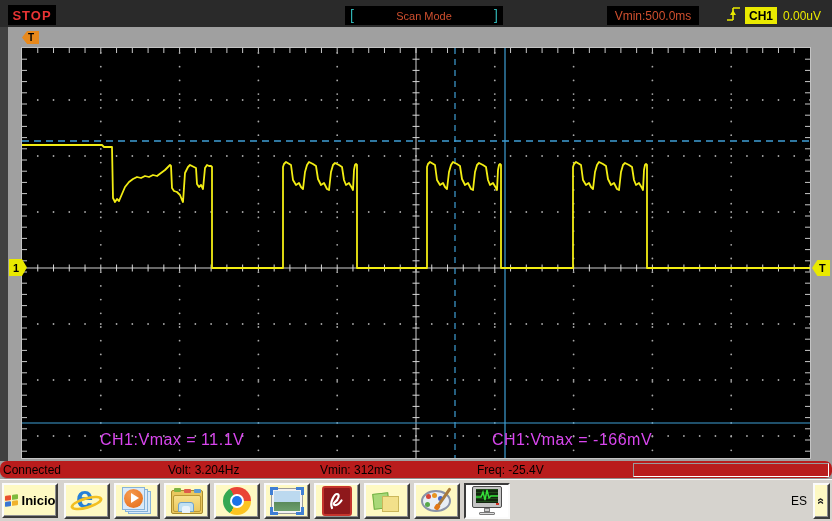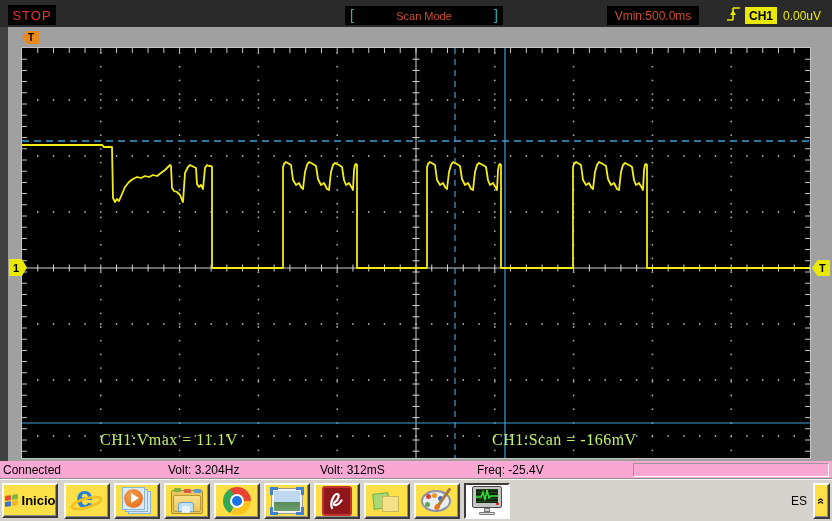--- a/index.html
+++ b/index.html
@@ -4,63 +4,63 @@
 <style>
   * { margin:0; padding:0; box-sizing:border-box; }
   html,body { width:832px; height:521px; overflow:hidden; background:#a0a0a0;
     font-family:"Liberation Sans", sans-serif; }
   .app { position:relative; width:832px; height:521px; }
 
   
   .topbar { position:absolute; left:0; top:0; width:832px; height:27px; background:#2a2a2a; }
   .lcdbox { position:absolute; background:#000; display:flex; align-items:center; justify-content:center; }
   .stop-box { left:8px; top:5px; width:48px; height:20px; }
-  .stop-box span { color:#e93434; font-weight:normal; font-size:13px; letter-spacing:1px; }
+  .stop-box span { color:#e93434; font-weight:bold; font-size:13px; letter-spacing:1px; }
   .scan-box { left:345px; top:6px; width:158px; height:19px; }
   .scan-box .bracket { color:#2fb3b3; font-size:14px; position:absolute; top:1px; }
   .scan-box .bl { left:5px; } .scan-box .br { right:5px; }
   .scan-box .scan-label { color:#cf4f2e; font-size:11px; }
   .time-box { left:607px; top:6px; width:92px; height:19px; }
   .time-box span { color:#cf4f2e; font-size:12px; }
   .trig-icon { position:absolute; left:726px; top:5px; width:16px; height:18px; }
   .ch1-badge { position:absolute; left:745px; top:7px; width:32px; height:17px; background:#e9e900;
     color:#000; font-weight:bold; font-size:12px; display:flex; align-items:center; justify-content:center; }
   .ch1-value { position:absolute; left:783px; top:7px; height:17px; color:#e9e900; font-size:12px;
     display:flex; align-items:center; }
 
   
   .workarea { position:absolute; left:0; top:27px; width:832px; height:434px; background:#a0a0a0; }
   .left-strip { position:absolute; left:0; top:0; width:8px; height:434px; background:#414141; }
   .scope-screen { position:absolute; left:22px; top:21px; width:788px; height:410px; background:#000;
     box-shadow:0 0 0 1px #c4c4c4; }
   .scope-screen svg { position:absolute; left:0; top:0; }
-  .meas { position:absolute; color:#bef264; font-size:16px; letter-spacing:0.5px; white-space:nowrap;font-family:Liberation Serif, serif; }
+  .meas { position:absolute; color:#d946ef; font-size:16px; letter-spacing:0.5px; white-space:nowrap; }
   .meas-vmax { left:78px; top:383px; }
   .meas-vmin { left:470px; top:383px; }
   .marker { position:absolute; color:#000; font-weight:bold; display:flex; align-items:center; }
   .t-top { left:22px; top:4px; width:17px; height:13px; background:#e8891c; font-size:10px;
     clip-path:polygon(0 50%,30% 0,100% 0,100% 100%,30% 100%); padding-left:6px; }
   .ch1-marker { left:9px; top:232px; width:18px; height:17px; background:#e9e900; font-size:11px;
     clip-path:polygon(0 0,72% 0,100% 50%,72% 100%,0 100%); padding-left:4px; }
   .t-right { left:812px; top:233px; width:18px; height:16px; background:#e9e900; font-size:11px;
     clip-path:polygon(0 50%,30% 0,100% 0,100% 100%,30% 100%); padding-left:7px; }
 
   
-  .statusbar { position:absolute; left:0; top:461px; width:832px; height:18px; background:#f9a8d4;
-    border-bottom:1px solid #8f8f8f; font-size:12px; color:#000; }
+  .statusbar { position:absolute; left:0; top:461px; width:832px; height:18px; background:#b91c1c;
+    border-bottom:1px solid #8f8f8f; font-size:12px; color:#000;border-radius:7px; }
   .statusbar span { position:absolute; top:2px; white-space:nowrap; }
   .st-connected { left:3px; } .st-freq { left:168px; } .st-time { left:320px; } .st-volt { left:477px; }
   .st-panel { position:absolute; left:633px; top:2px; width:196px; height:14px;
     border-top:1px solid #9a9a9a; border-left:1px solid #9a9a9a;
     border-right:1px solid #fff; border-bottom:1px solid #fff; }
 
   
   .taskbar { position:absolute; left:0; top:479px; width:832px; height:42px; background:#d6d3ce;
     border-top:1px solid #fafafa; }
-  .raised { border:2px solid; border-color:#fbfbfb #3c3c3c #3c3c3c #fbfbfb; background:#fde047;
+  .raised { border:2px solid; border-color:#fbfbfb #3c3c3c #3c3c3c #fbfbfb; background:#fef9c3;
     box-shadow:inset -1px -1px 0 #8f8f8f; }
   .pressed { border:2px solid; border-color:#3c3c3c #fbfbfb #fbfbfb #3c3c3c; background:#fff;
     box-shadow:none; }
   .start-btn { position:absolute; left:2px; top:3px; width:56px; height:35px; display:flex;
     align-items:center; justify-content:center; gap:3px; cursor:pointer; }
   .start-btn b { font-size:13px; }
   .winflag { position:relative; width:14px; height:12px; transform:skewY(-8deg); flex:none; }
   .winflag i { position:absolute; width:6px; height:5px; border-radius:1px; }
   .wf-r { left:0; top:0; background:#e8502e; } .wf-g { left:7px; top:0; background:#7fba3d; }
   .wf-b { left:0; top:6px; background:#3a76d2; } .wf-y { left:7px; top:6px; background:#f0b32d; }
@@ -913,30 +913,30 @@
           <line x1="756.4799999999997" y1="216.5" x2="756.4799999999997" y2="223.5" stroke="#d8d8d8" stroke-width="1"></line>
           <line x1="772.2399999999997" y1="216.5" x2="772.2399999999997" y2="223.5" stroke="#d8d8d8" stroke-width="1"></line>
           <line x1="787.9999999999997" y1="216.5" x2="787.9999999999997" y2="223.5" stroke="#d8d8d8" stroke-width="1"></line>
           <line x1="0" y1="93" x2="788" y2="93" stroke="#3f9fd6" stroke-width="1.3" stroke-dasharray="7 5"></line>
           <line x1="0" y1="375" x2="788" y2="375" stroke="#3f9fd6" stroke-width="1.2"></line>
           <line x1="433" y1="0" x2="433" y2="410" stroke="#3f9fd6" stroke-width="1.2" stroke-dasharray="6 5"></line>
           <line x1="483" y1="0" x2="483" y2="410" stroke="#3f9fd6" stroke-width="1.2"></line>
           <polyline points="0,97 80,97 82,99 90,99 91,150 93,154 95,151 97,153 100,146 103,139 107,134 111,131 115,129 119,130 123,128 127,129 131,127 135,128 139,125 143,122 146,119 148,117 149,118 150,140 152,143 155,144 158,147 160,152 161,154 163,125 166,119 168,117 170,118 172,119 174,120 175,136 177,139 179,137 181,141 183,120 185,117 187,118 189,118 190,119 190,220 261,220 261,119 262,116 264,114 269,117 271,132 274,137 277,135 279,139 281,141 283,124 285,117 287,114 291,116 294,118 296,131 299,137 302,135 305,141 307,142 309,124 311,117 313,115 317,117 320,119 322,132 324,137 327,135 330,140 331,142 332,122 333,117 334,116 335,117 335,220 405,220 405,119 406,116 408,114 413,117 415,132 418,137 421,135 423,139 425,141 427,124 429,117 431,114 435,116 438,118 440,131 443,137 446,135 449,141 451,142 453,124 455,117 457,115 461,117 464,119 466,132 468,137 471,135 474,140 475,142 476,122 477,117 478,116 479,117 479,220 551,220 551,119 552,116 554,114 559,117 561,132 564,137 567,135 569,139 571,141 573,124 575,117 577,114 581,116 584,118 586,131 589,137 592,135 595,141 597,142 599,124 601,117 603,115 607,117 610,119 612,132 614,137 617,135 620,140 621,142 622,122 623,117 624,116 625,117 625,220 788,220" fill="none" stroke="#f2ed13" stroke-width="1.8" stroke-linejoin="round"></polyline>
         </svg>
       <div class="meas meas-vmax">CH1:Vmax = 11.1V</div>
-      <div class="meas meas-vmin">CH1:Scan = -166mV</div>
+      <div class="meas meas-vmin">CH1:Vmax = -166mV</div>
     </div>
     <div class="marker ch1-marker">1</div>
     <div class="marker t-right">T</div>
   </div>
 
   <div class="statusbar">
     <span class="st-connected">Connected</span>
     <span class="st-freq">Volt: 3.204Hz</span>
-    <span class="st-time">Volt: 312mS</span>
+    <span class="st-time">Vmin: 312mS</span>
     <span class="st-volt">Freq: -25.4V</span>
     <span class="st-panel"></span>
   </div>
 
   <div class="taskbar">
     <div class="start-btn raised">
       <span class="winflag">
         <i class="wf-r"></i>
           <i class="wf-g"></i>
           <i class="wf-b"></i>

